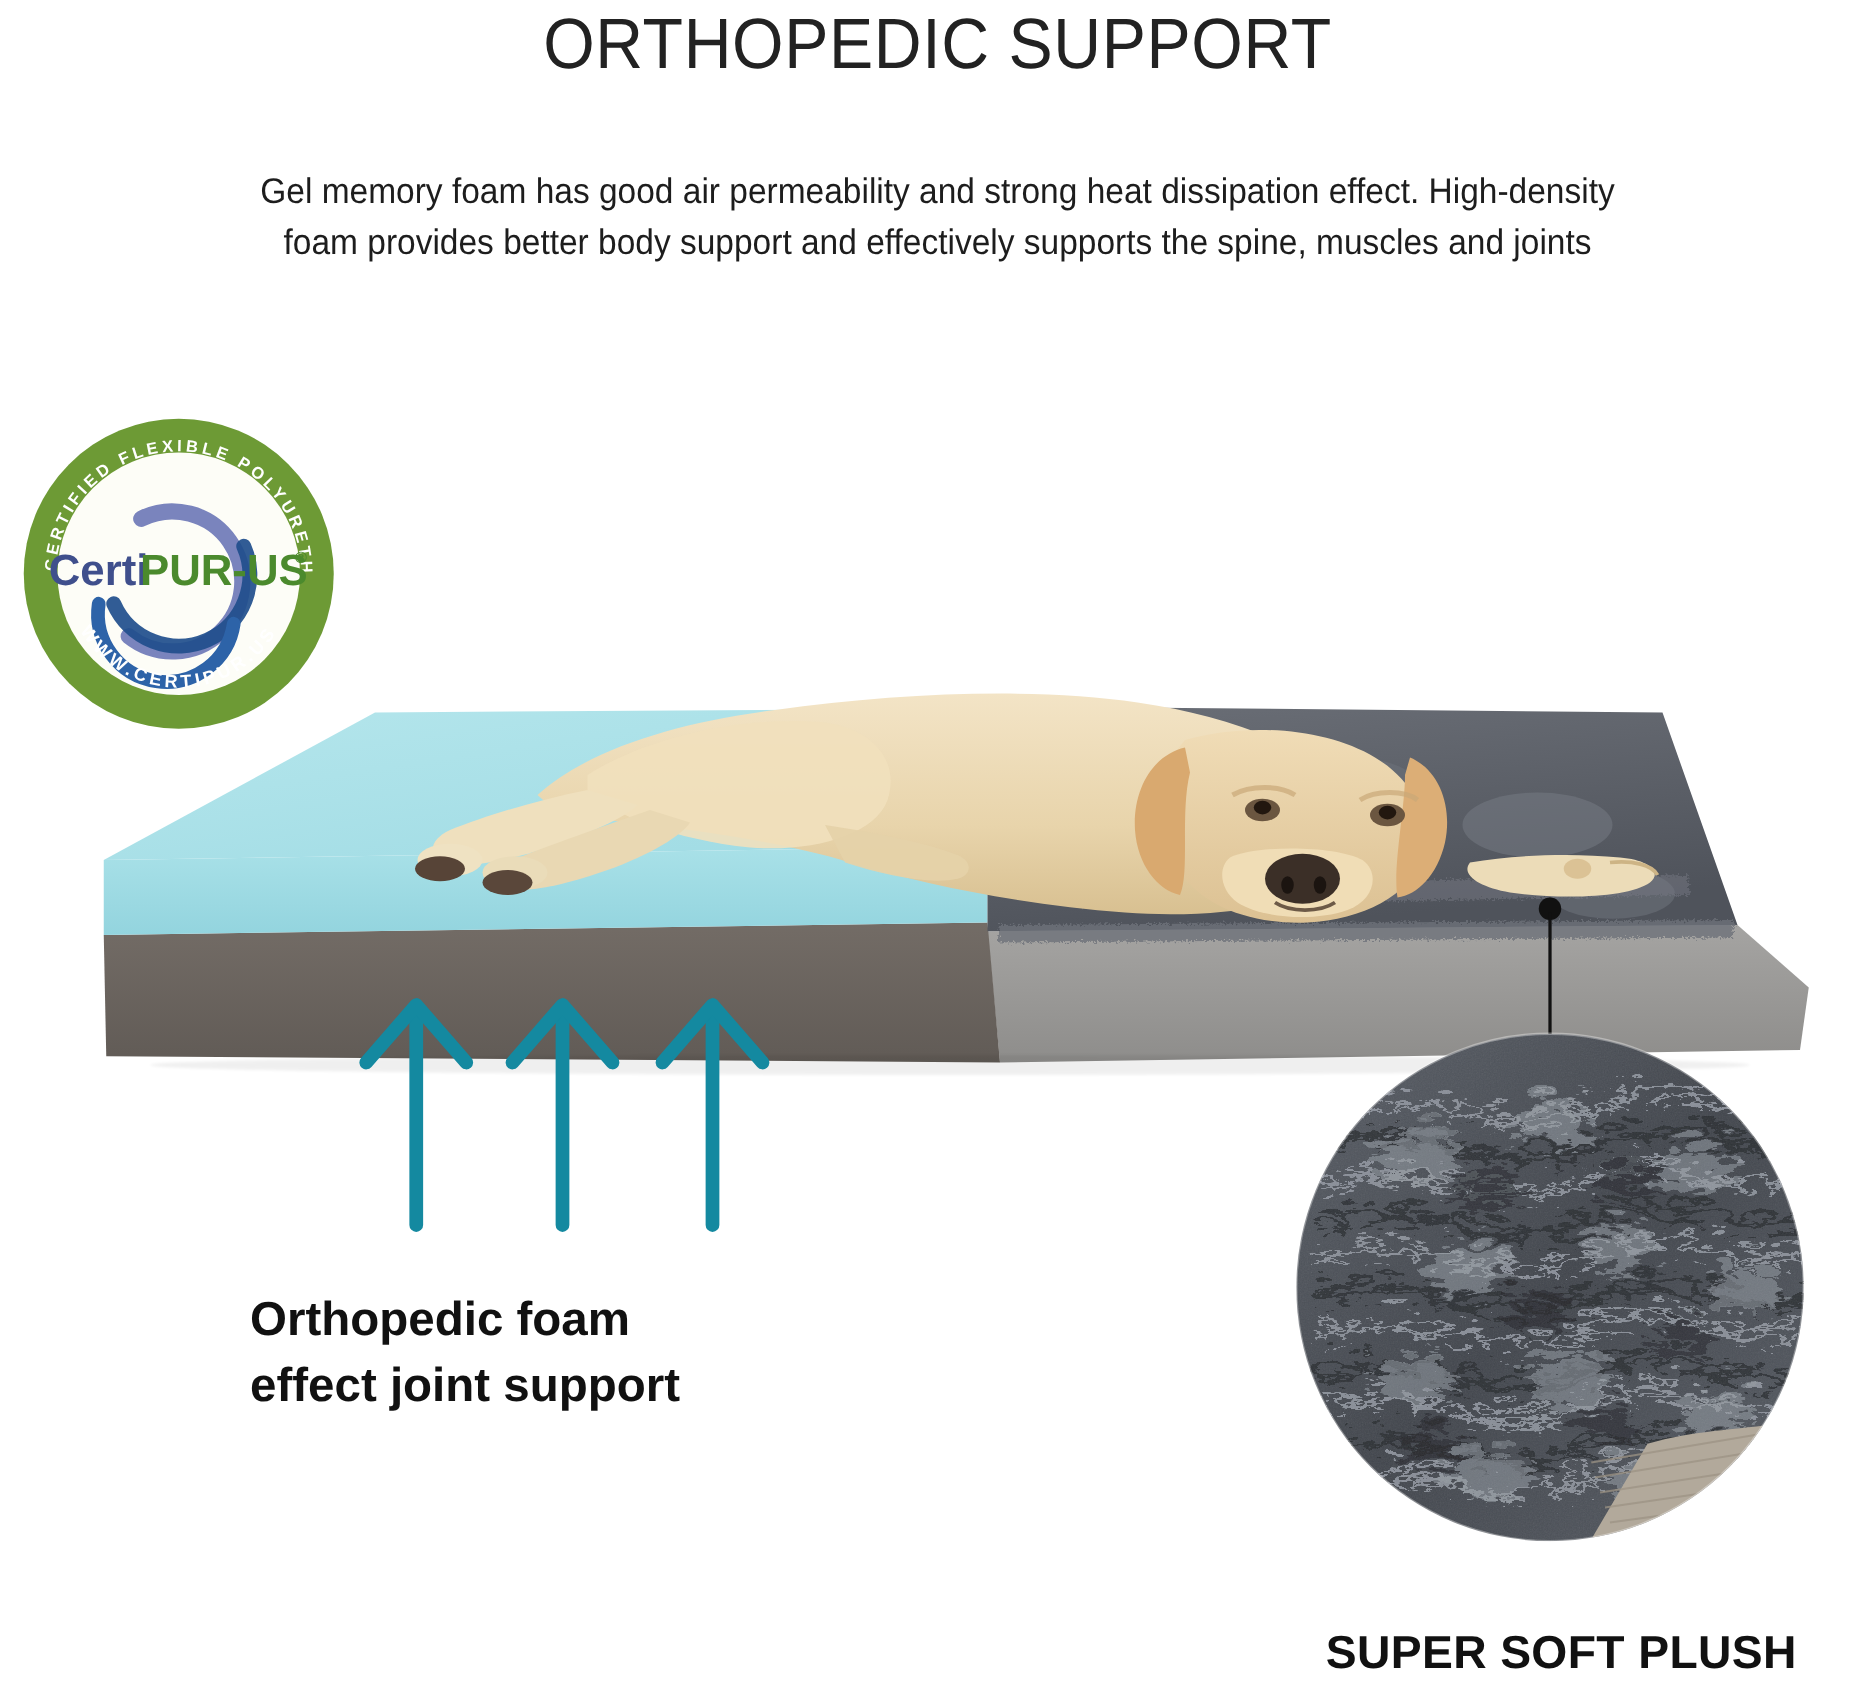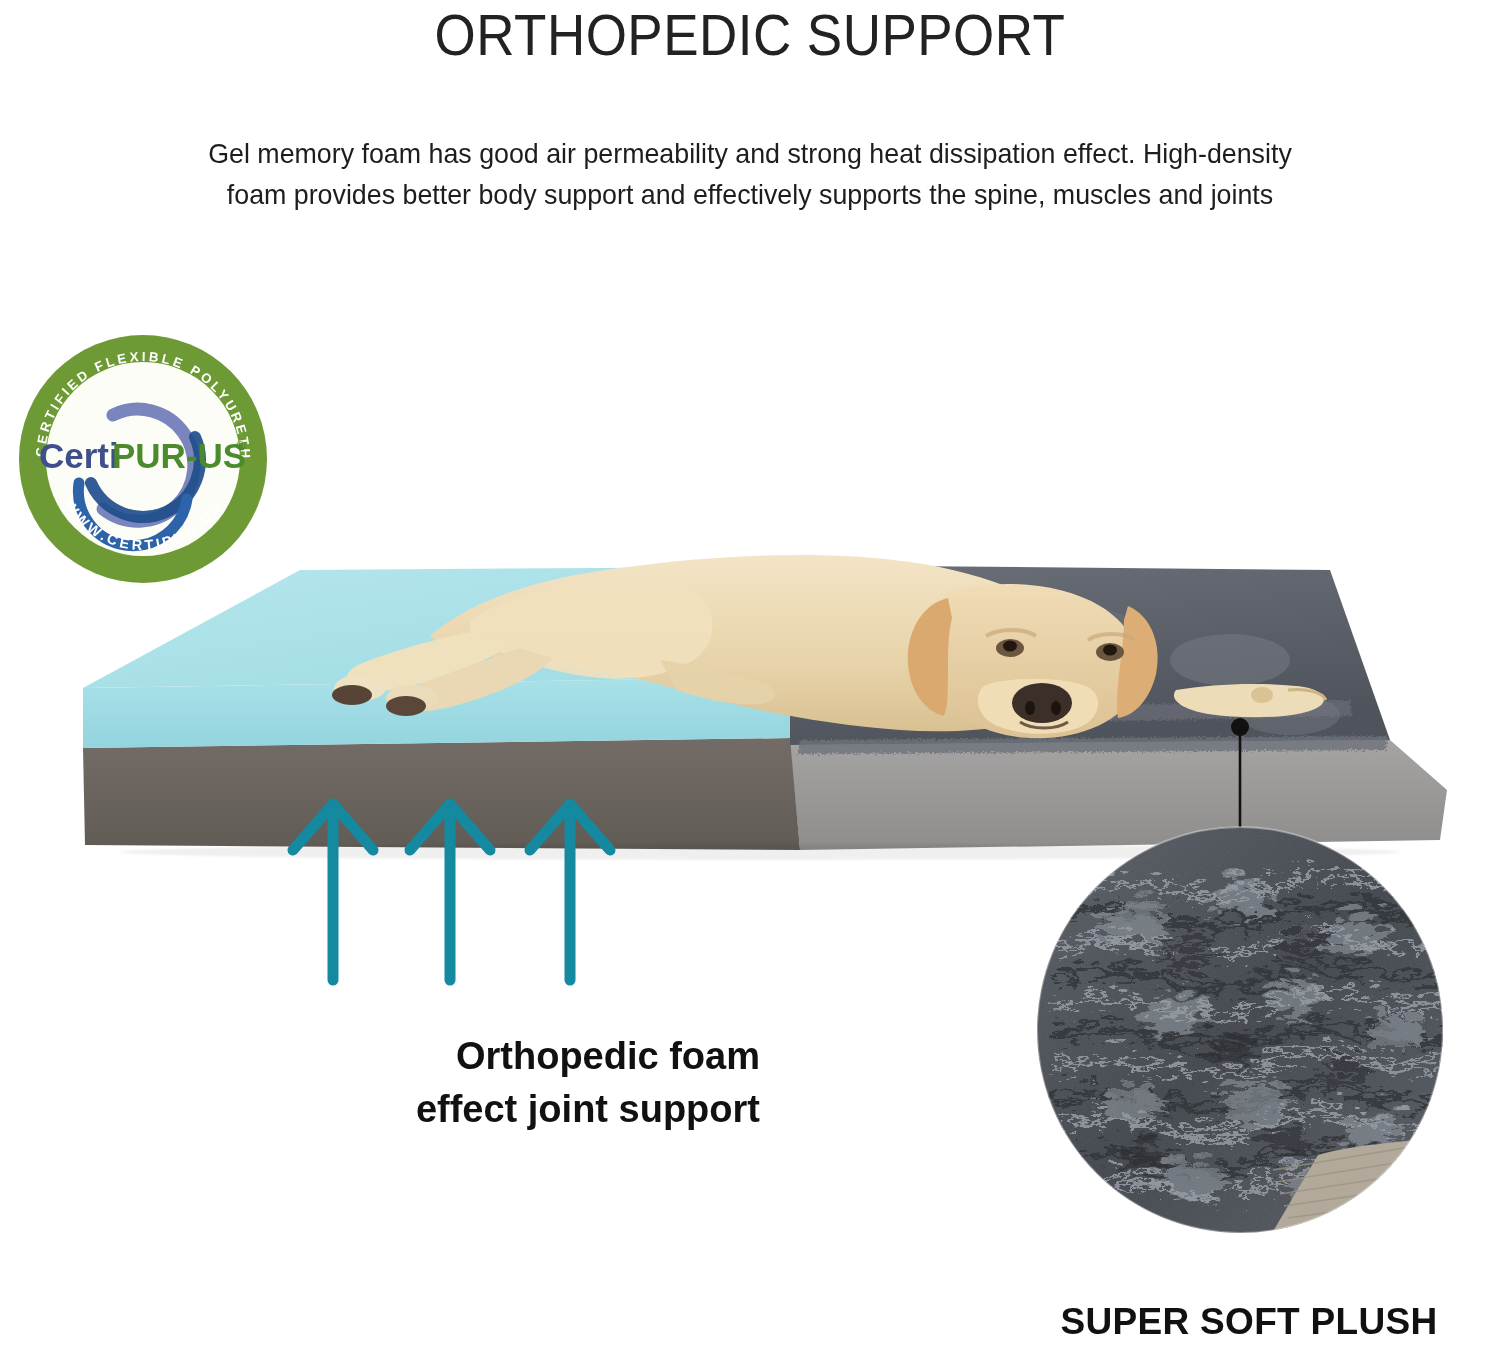--- a/index.html
+++ b/index.html
@@ -40,21 +40,21 @@
   .bed{position:absolute;left:0;top:540px;width:1500px;height:340px;}
   .bed svg{display:block;}
 
   
   .arrows{position:absolute;left:280px;top:770px;width:360px;height:225px;}
   .arrows svg{display:block;}
 
   
   .cap-left{
     position:absolute;left:200px;top:1030px;width:560px;
-    text-align:right;
+    text-align:left;
     font-size:38px;line-height:53px;
     font-weight:700;
     color:#111111;
   }
   .cap-right{
     position:absolute;left:1024px;top:1300px;width:450px;
     text-align:center;
     font-size:37px;line-height:44px;
     font-weight:700;
     letter-spacing:.3px;

